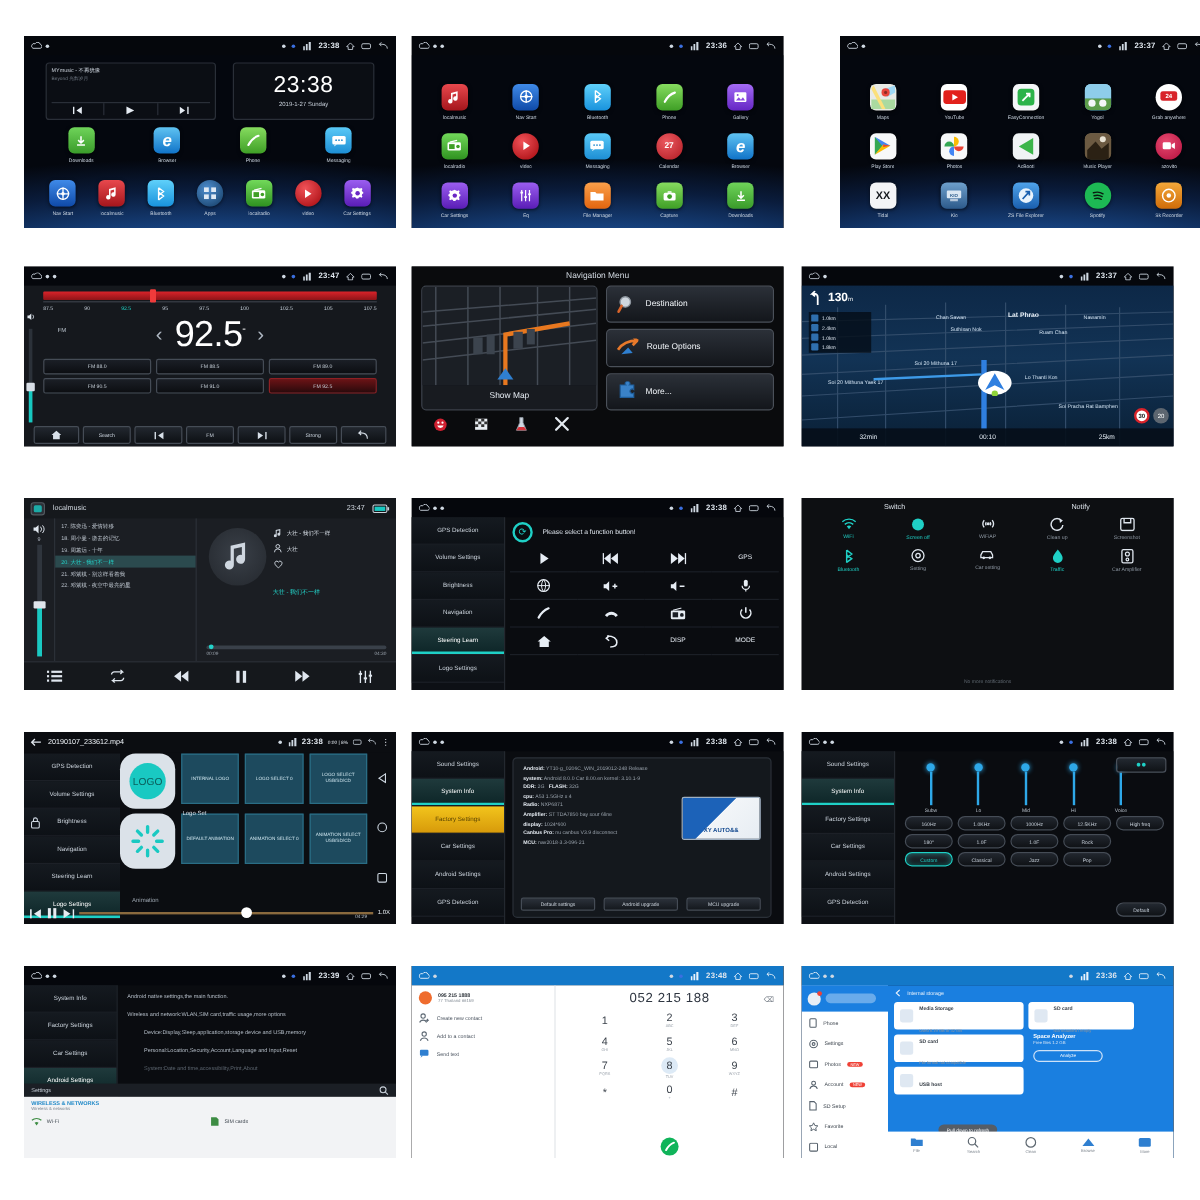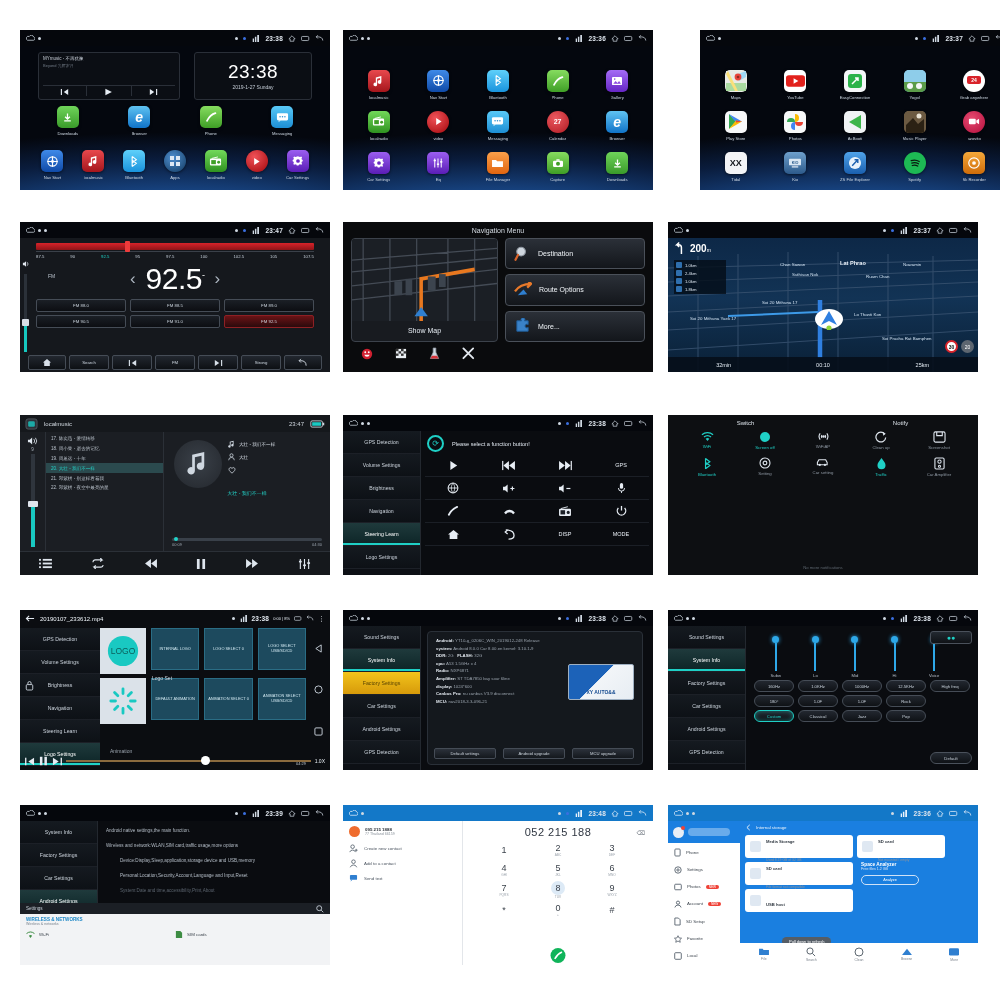--- a/index.html
+++ b/index.html
@@ -212,21 +212,21 @@
   .vidwrap { position:absolute; inset:0; background:#0b0d11; }
   .vid-top { height:17px; display:flex; align-items:center; padding:0 5px; gap:5px;
              font-size:6px; color:#e2e8ef; background:#0b0d11; }
   .vid-title { font-size:6px; color:#eef3f8; }
   .vid-right { margin-left:auto; display:flex; align-items:center; gap:4px; font-size:5px; }
   .logogrid { position:absolute; top:18px; left:80px; right:24px; bottom:18px; }
   .lg-row { display:flex; gap:5px; height:46px; margin-bottom:4px; align-items:flex-start; }
   .lg-tile { flex:1; height:42px; background:#1d4a5e; border:1px solid #2a6d85;
              display:flex; align-items:center; justify-content:center; text-align:center;
              font-size:3.9px; color:#cfe6ef; padding:2px; line-height:1.25; }
-  .lg-sel { width:46px; height:46px; background:#dbe2e9; border-radius:0;
+  .lg-sel { width:46px; height:46px; background:#dbe2e9; border-radius:13px;
             display:flex; align-items:center; justify-content:center; }
   .lg-cap { position:absolute; font-size:5px; color:#d4dbe3; }
   .vid-ctrl { position:absolute; bottom:0; left:0; right:0; height:18px; display:flex;
               align-items:center; gap:4px; padding:0 5px; }
   .vid-track { flex:1; height:2px; background:#8a6a3e; position:relative; }
   .vid-dot { position:absolute; left:55%; top:-4px; width:9px; height:9px; border-radius:50%;
              background:#fff; }
   .vid-speed { font-size:5px; color:#e6ecf2; }
   .navside { position:absolute; right:2px; top:18px; bottom:18px; width:20px;
              display:flex; flex-direction:column; align-items:center;
@@ -1146,21 +1146,21 @@
       </g>
       <path d="M60 78 150 74" stroke="#3d9ae8" stroke-width="2" fill="none"></path>
       <path d="M152 120 152 62" stroke="#2f7fe0" stroke-width="4.5" fill="none"></path>
     </svg>
     <div class="nv-turn">
       <span>
         <svg width="13" height="13" viewBox="0 0 14 14">
               <path d="M8 13V6a3 3 0 0 0-3-3H3l2.6-2.4M3 3l2.6 2.4" fill="none" stroke="#fff" stroke-width="1.6"></path>
             </svg>
       </span>
-      <span class="nv-dist"><b>200</b><span>m</span></span>
+      <span class="nv-dist"><b>130</b><span>m</span></span>
     </div>
     <div class="nv-lanes">
       <div class="nv-lane">
             <i></i>
             <span>1.0km</span>
           </div>
       <div class="nv-lane">
             <i></i>
             <span>2.4km</span>
           </div>

